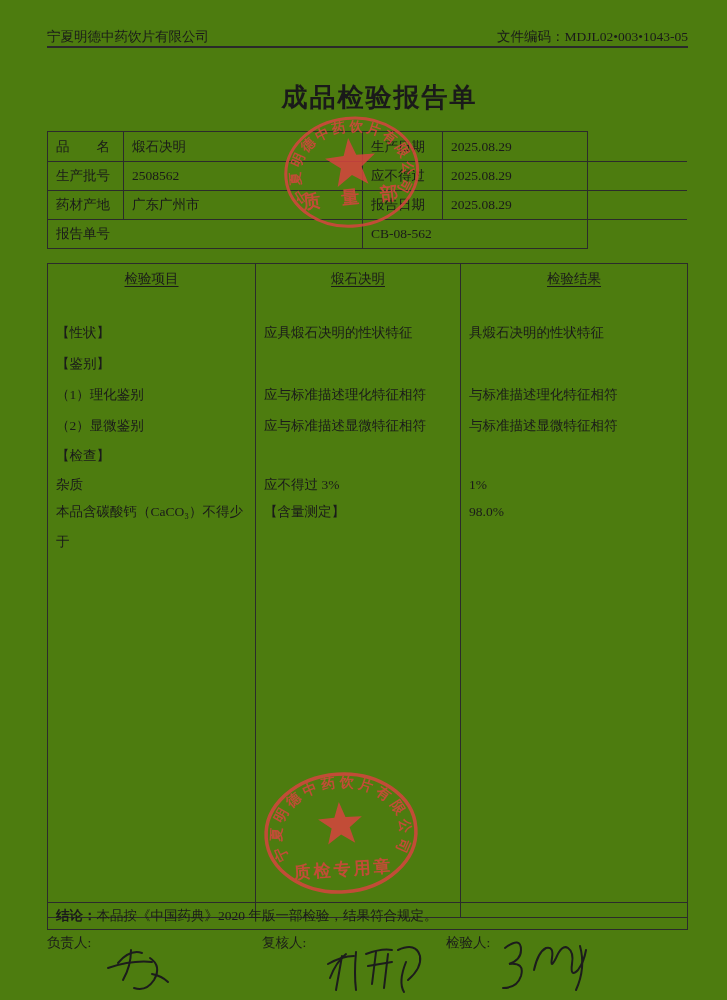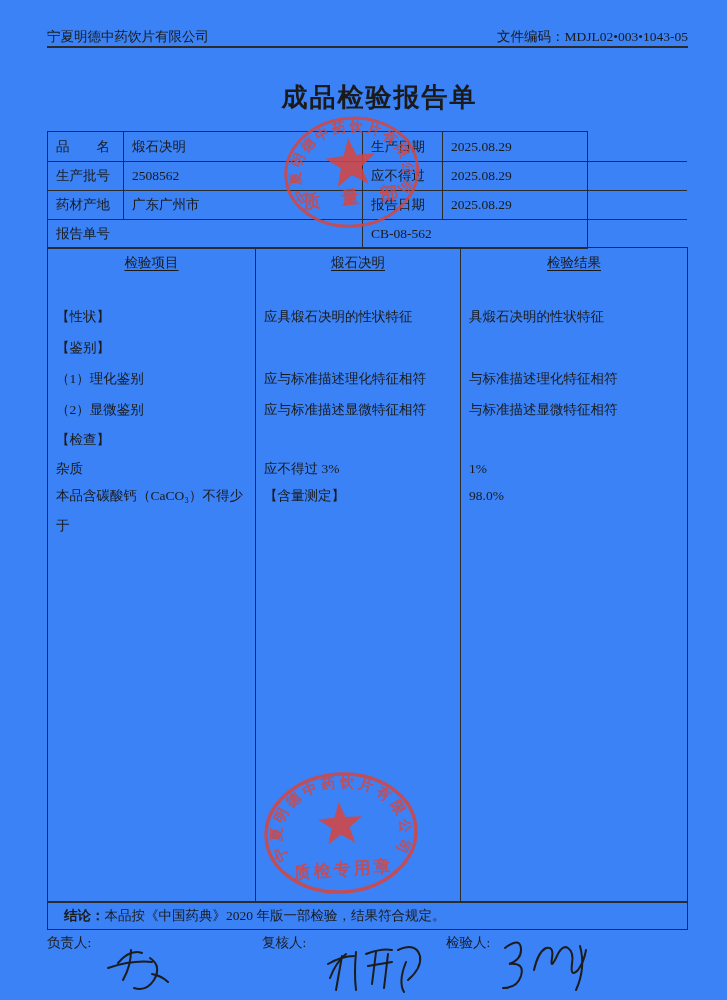--- a/index.html
+++ b/index.html
@@ -1,17 +1,17 @@
 <!DOCTYPE html>
 <html><head>
 <meta charset="utf-8">
 <style>
   html,body { margin:0; padding:0; background:#ffffff; }
   .page {
-    position:relative; width:727px; height:1000px; background:#3b82f6;
+    position:relative; width:727px; height:1000px; background:#4d7c0f;
     font-family:"Liberation Serif","DejaVu Serif",serif; color:#1a1a1a;
     overflow:hidden;
   }
   
   .doc-header { position:absolute; left:47px; top:28px; width:641px;
     display:flex; justify-content:space-between; font-size:13.5px; }
   .header-rule { position:absolute; left:47px; top:46px; width:641px; height:2px; background:#2a2a2a; }
   .doc-title { position:absolute; left:16px; top:80px; width:727px; text-align:center;
     font-size:26px; font-weight:bold; letter-spacing:2px; }
 
@@ -19,34 +19,34 @@
   .info-table { position:absolute; left:47px; top:131px; width:541px;
     display:grid; grid-template-columns:75px 239px 80px 245px; grid-auto-rows:29px;
     border:1px solid #2b2b2b; box-sizing:border-box; font-size:13.5px; }
   .ic { display:flex; align-items:center; padding-left:8px; box-sizing:border-box; white-space:pre; }
   .bl { border-left:1px solid #2b2b2b;padding-left:8px; }
   .bt { border-top:1px solid #2b2b2b; }
   .span2a { grid-column:1 / 3; }
   .span2b { grid-column:3 / 5; }
 
   
-  .main-table { position:absolute; left:47px; top:247px; width:641px; height:655px;
+  .main-table { position:absolute; left:47px; top:263px; width:641px; height:655px;
     display:grid; grid-template-columns:208px 205px 226px;
     grid-template-rows:30px 24px 31px 31px 31px 30px 29px 27px 62px 1fr;
     border:1px solid #2b2b2b; box-sizing:border-box; font-size:13.5px; }
   .mc { padding:0 8px; line-height:30px; box-sizing:border-box; overflow:hidden; }
   .cR { border-right:1px solid #2b2b2b; }
   .mt-head { display:flex; align-items:center; justify-content:center; padding:0; }
   .mt-head span { text-decoration:underline; text-underline-offset:3px; }
   .blk { display:block; }
 
   
   .conclusion { position:absolute; left:47px; top:902px; width:641px; height:28px;
     border:1px solid #2b2b2b; box-sizing:border-box; display:flex; align-items:center;
-    padding-left:16px; font-size:13.5px; white-space:pre; }
+    padding-left:8px; font-size:13.5px; white-space:pre; }
   .conclusion .lbl { font-weight:bold; }
 
   
   .signatures { position:absolute; left:0; top:930px; width:727px; height:70px; font-size:13.5px;padding-left:13px; }
   .sig-label { position:absolute; top:4px; white-space:pre; }
   .sig-label.s1 { left:47px; } .sig-label.s2 { left:262px; } .sig-label.s3 { left:446px; }
   .sig-svg { position:absolute; left:0; top:0; width:727px; height:70px; }
 
   
   .stamp { position:absolute; opacity:0.86; pointer-events:none; }

